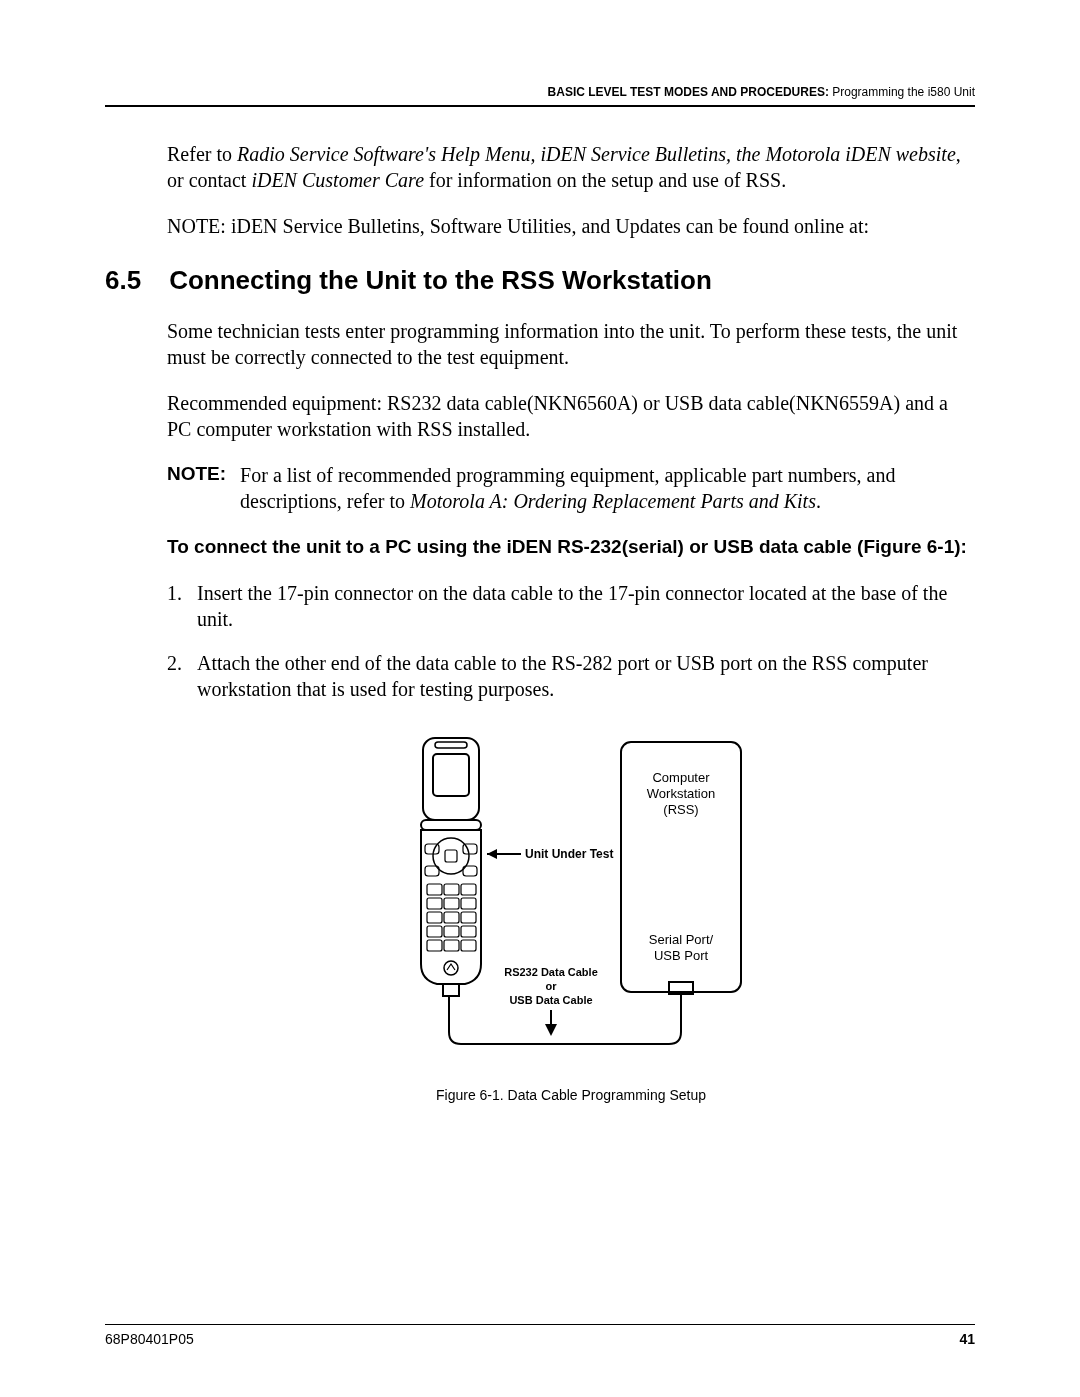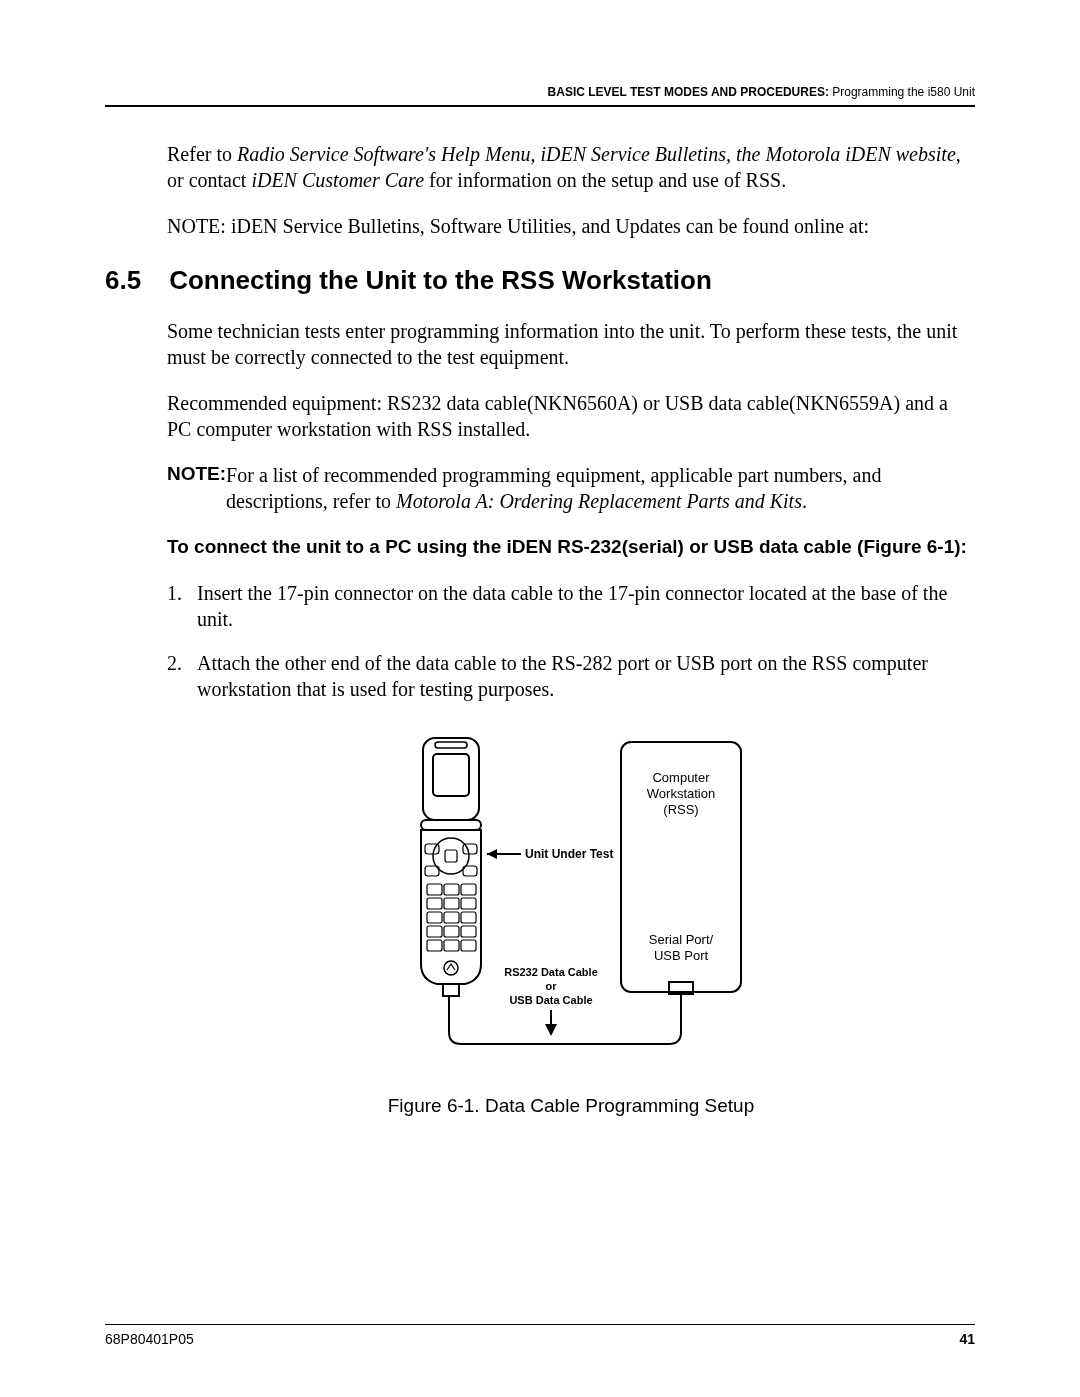--- a/index.html
+++ b/index.html
@@ -40,21 +40,21 @@
   .body-block {
     margin-left: 62px;
     font-size: 20px;
     line-height: 1.3;
   }
   .para { margin-bottom: 20px; }
   .ital { font-style: italic; }
   .note-line { margin-bottom: 4px; }
   .note-url { margin-left: 64px; margin-bottom: 28px; }
   .gap-lg { height: 22px; }
-  .note-row { display: flex; margin-bottom: 20px; }
+  .note-row { display: flex; gap: 14px; margin-bottom: 20px; }
   .note-label {
     font-family: Arial, Helvetica, sans-serif;
     font-weight: 700;
     font-size: 19px;
     flex: 0 0 auto;
   }
   .note-text { flex: 1; }
   .sub-head {
     font-family: Arial, Helvetica, sans-serif;
     font-weight: 700;
@@ -74,22 +74,22 @@
     position: absolute;
     left: 0;
   }
   .figure-wrap {
     margin-top: 30px;
     text-align: center;
   }
   .figure-svg { display: inline-block; }
   .fig-caption {
     font-family: Arial, Helvetica, sans-serif;
-    font-size: 19px;
-    margin-top: 16px;
+    font-size: 14px;
+    margin-top: 8px;
   }
   .footer {
     position: absolute;
     left: 105px;
     width: 870px;
     bottom: 50px;
     border-top: 1.5px solid #000;
     padding-top: 6px;
     display: flex;
     justify-content: space-between;

